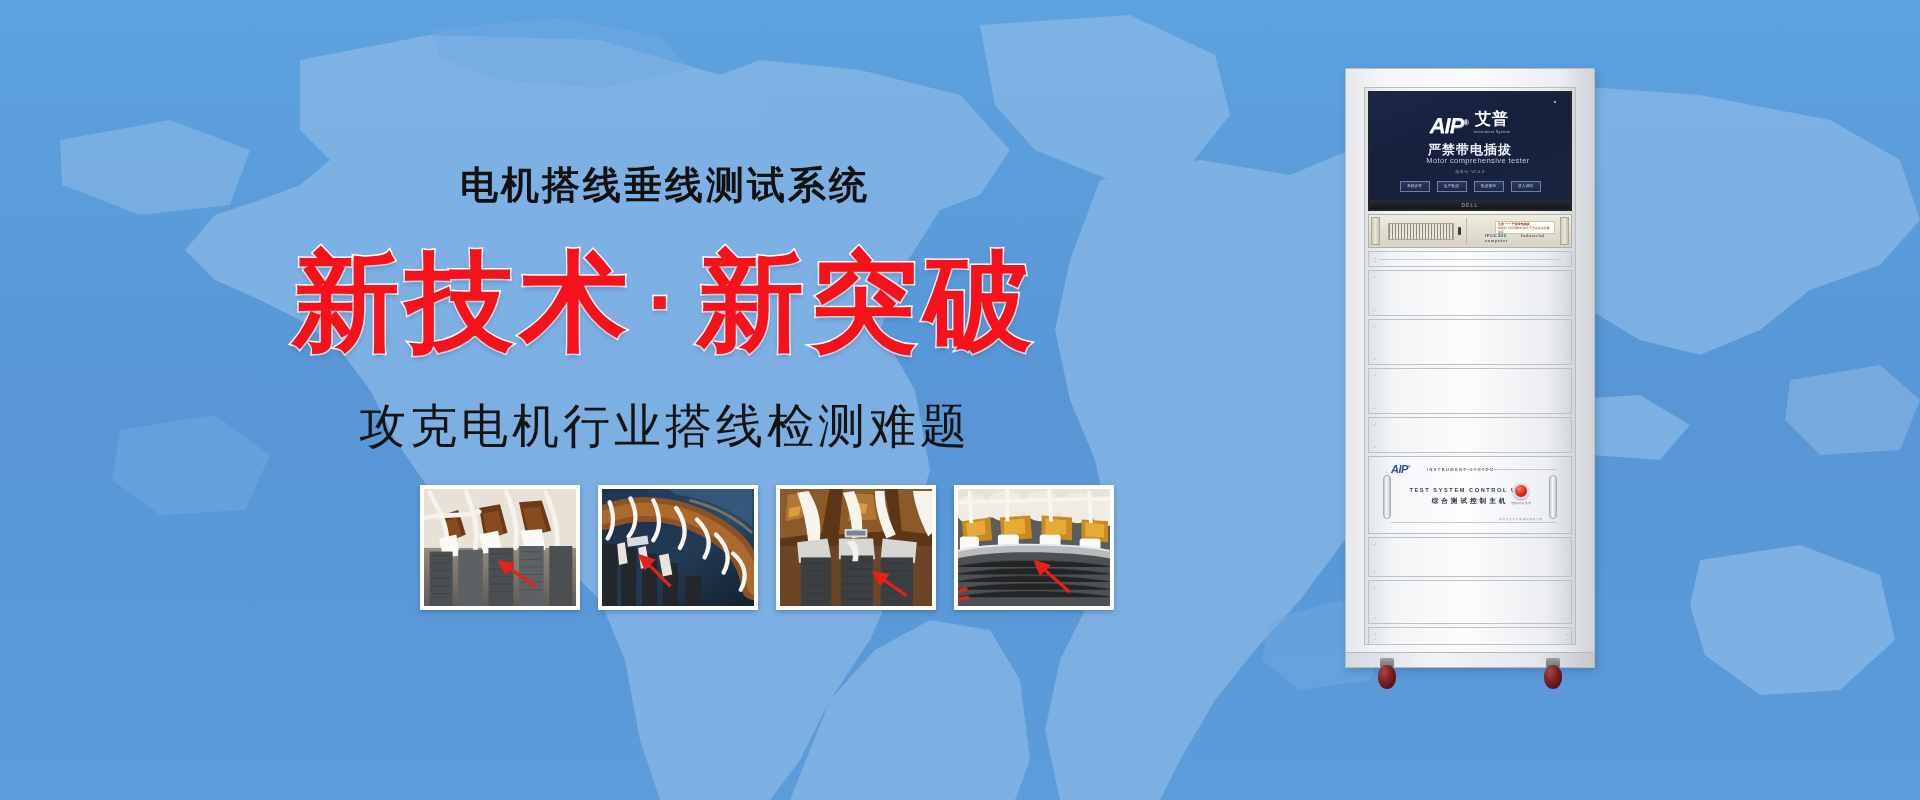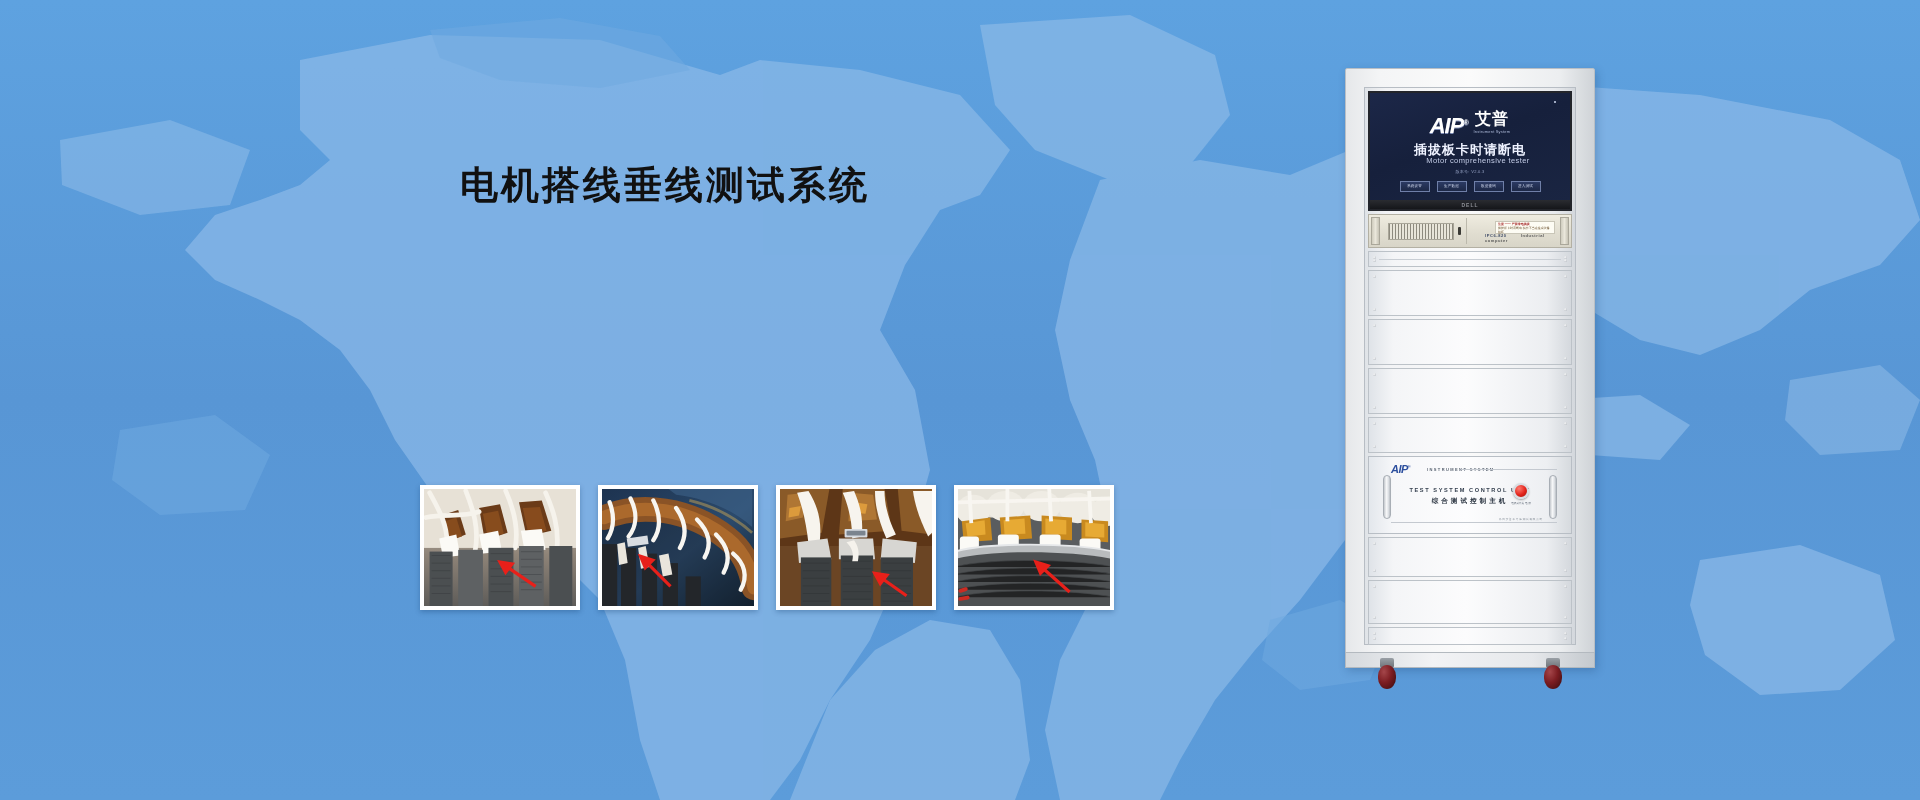--- a/index.html
+++ b/index.html
@@ -255,21 +255,25 @@
     </g>
     <g fill="#9cc4ea" opacity="0.45">
       <path d="M60,140 L170,120 L250,150 L230,205 L140,215 L62,185 Z"></path>
       <path d="M1790,380 L1880,365 L1920,400 L1900,450 L1820,455 L1785,420 Z"></path>
     </g>
   </svg>
 
   <div id="text-block">
     <div id="subtitle-top">电机搭线垂线测试系统</div>
 
-
+    <div id="headline">
+      <span>新技术</span><span class="mid-dot">·</span><span>新突破</span>
+    </div>
+
+    <div id="tagline">攻克电机行业搭线检测难题</div>
   </div>
 
   <div id="photo-strip">
 
     <div class="photo">
       <svg class="ph-inner" viewBox="0 0 160 125" preserveAspectRatio="none">
         <defs>
           <linearGradient id="p1bg" x1="0" y1="0" x2="0" y2="1">
             <stop offset="0%" stop-color="#d9d3c8"></stop>
               <stop offset="55%" stop-color="#8f8478"></stop>
@@ -488,21 +492,21 @@
   <div id="cabinet">
     <div class="cab-shell">
       <div class="cab-inner">
 
         <div class="screen-bay">
           <div class="screen">
             <span class="dot"></span>
             <div class="brand-row">
               <span class="aip-logo"><span>AIP</span><sup>®</sup></span><span class="aip-cn"><span>艾普</span><small>Instrument System</small></span>
             </div>
-            <div class="scr-title">插拔板卡时请断电</div>
+            <div class="scr-title">严禁带电插拔</div>
             <div class="scr-sub">Motor comprehensive tester</div>
             <div class="scr-ver">版本号: V2.0.3</div>
             <div class="scr-btns">
               <div class="scr-btn">系统设置</div>
               <div class="scr-btn">生产数据</div>
               <div class="scr-btn">数据查询</div>
               <div class="scr-btn">进入测试</div>
             </div>
           </div>
           <div class="screen-chin">

